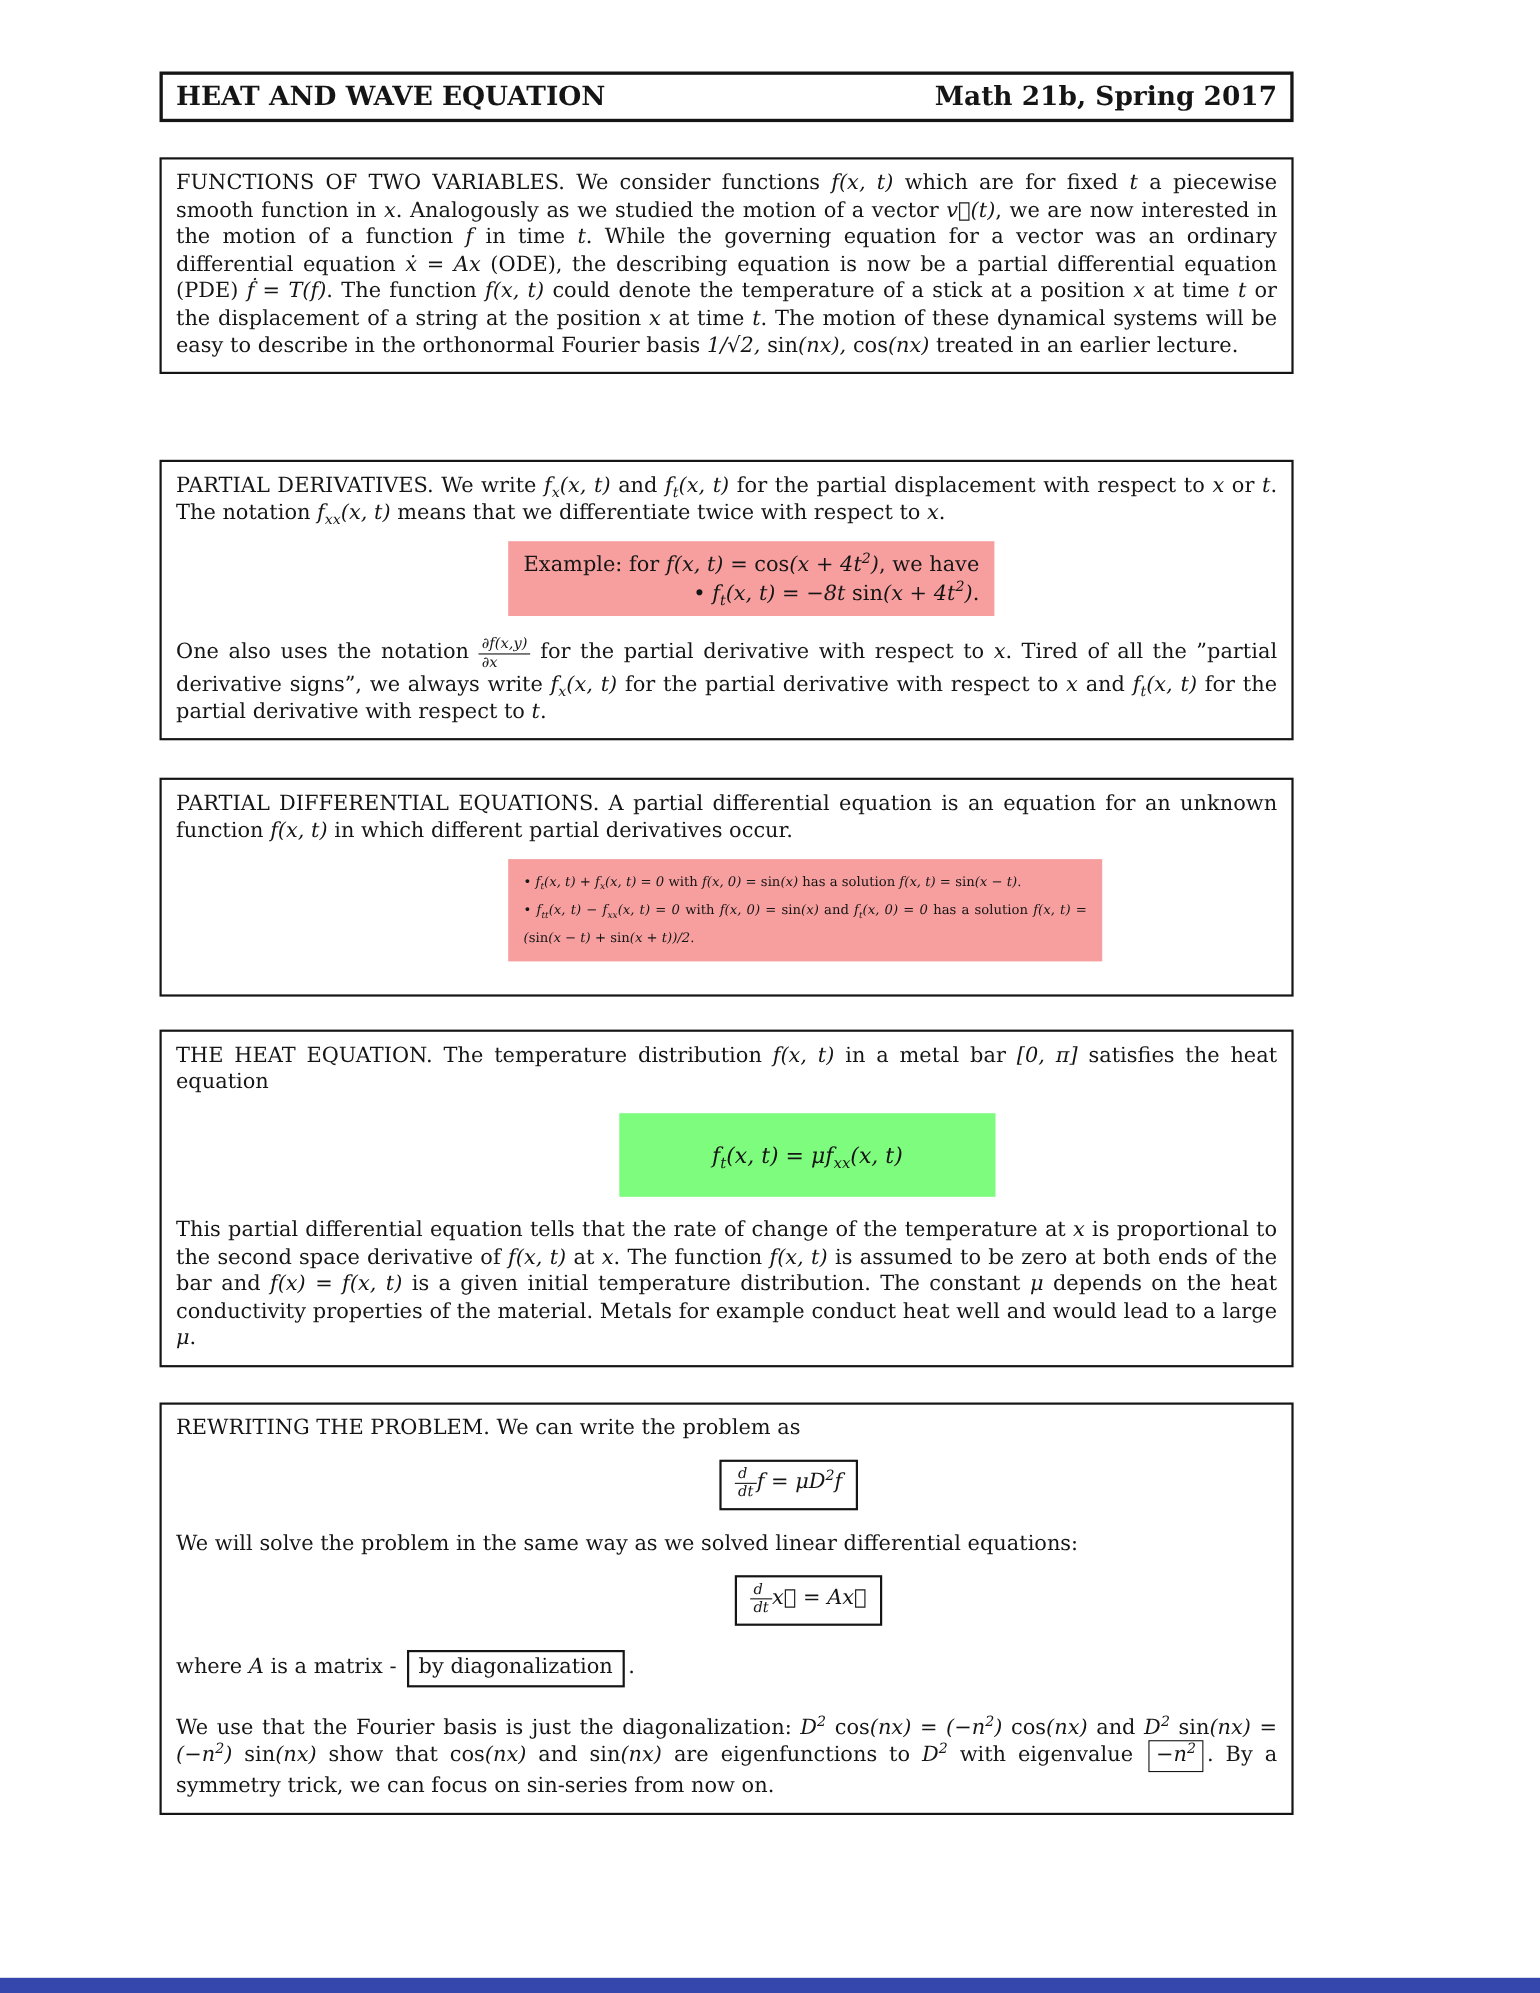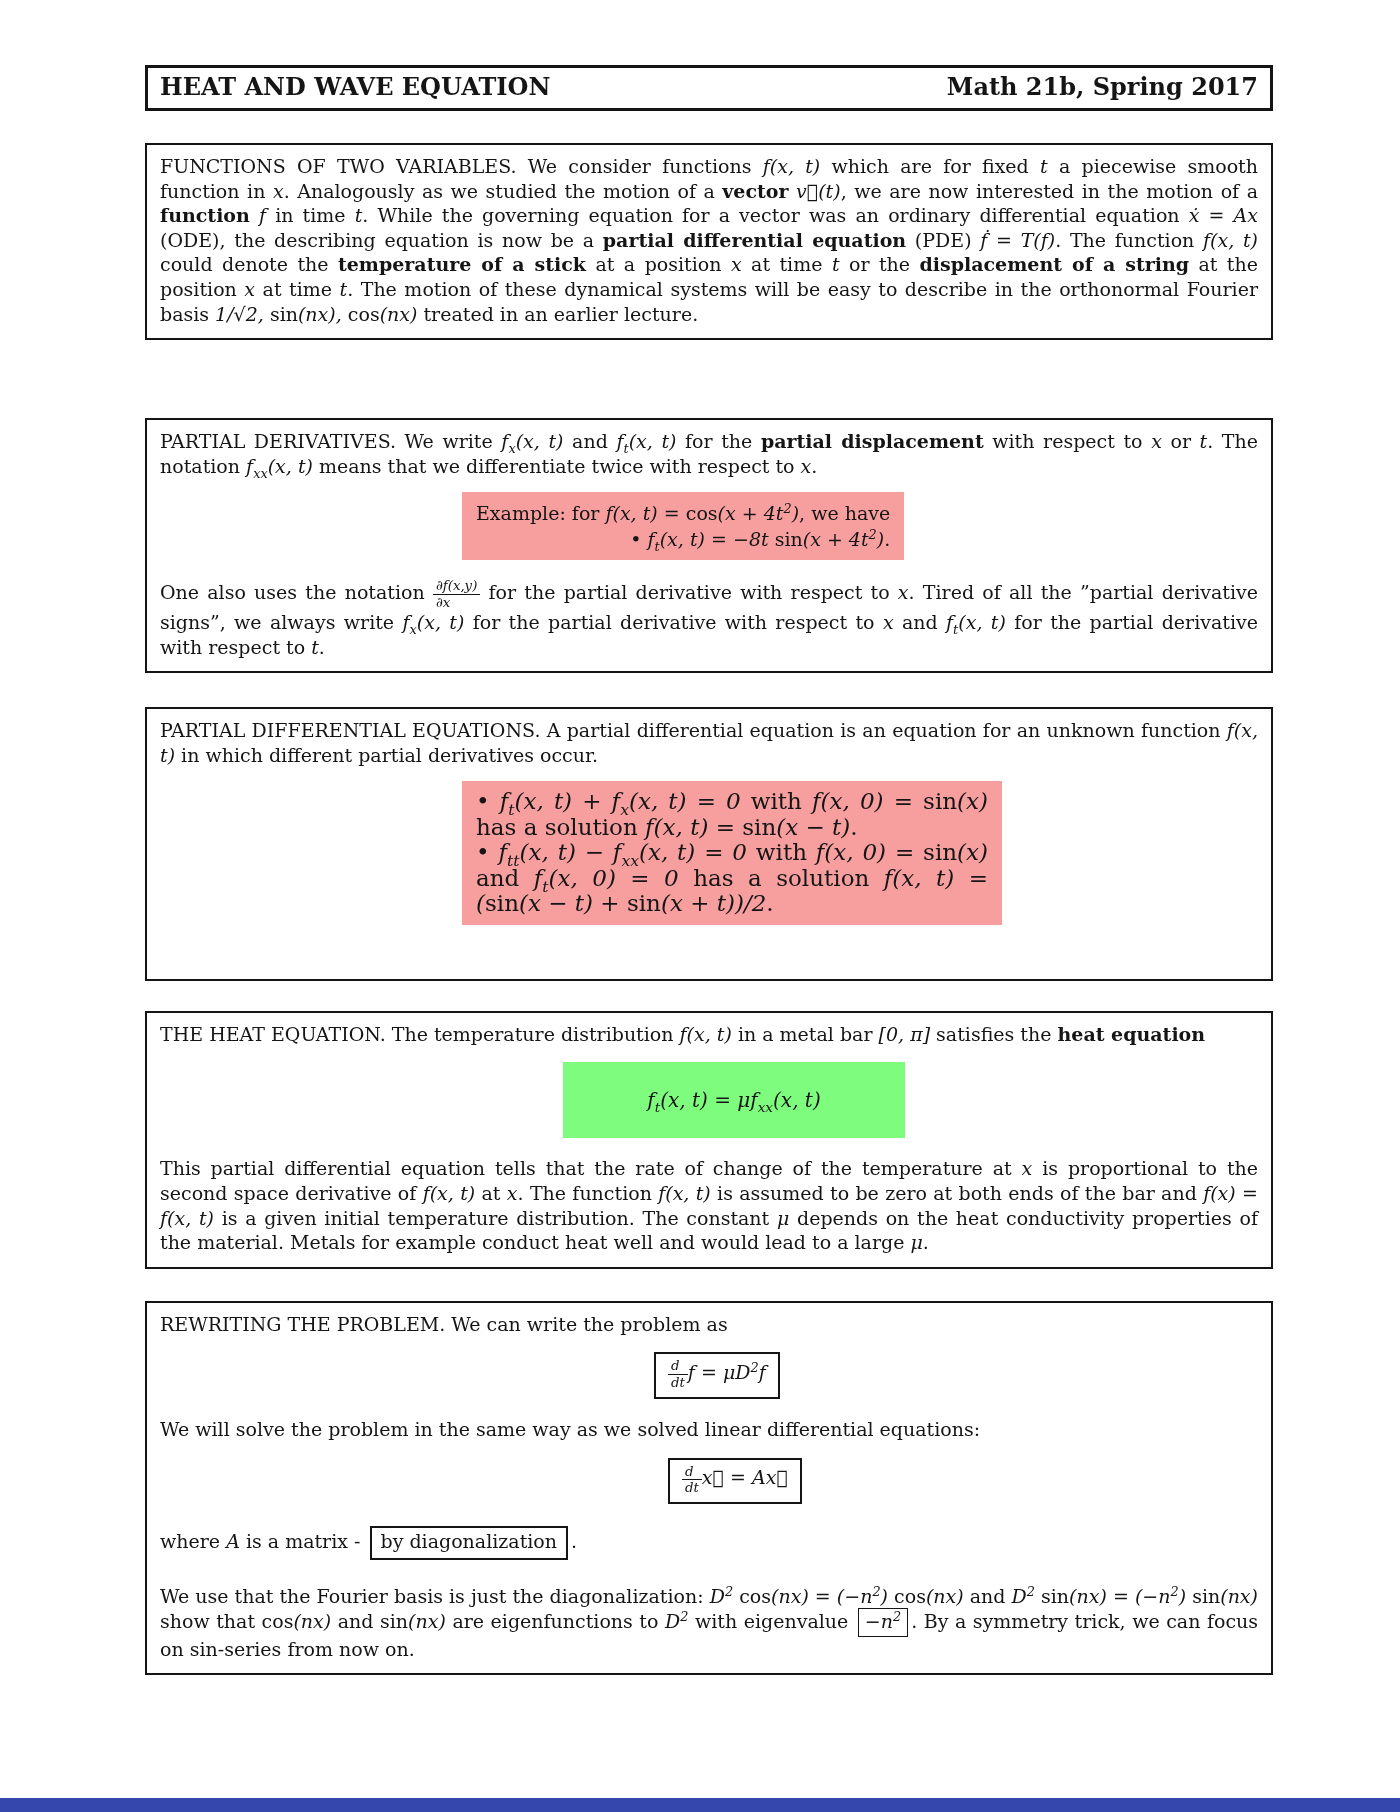--- a/index.html
+++ b/index.html
@@ -1,31 +1,31 @@
 <!DOCTYPE html>
 <html><head>
 <meta charset="utf-8">
 <style>
   *{margin:0;padding:0;box-sizing:border-box}
   html,body{width:1400px;height:1812px}
   body{background:#ffffff;font-family:"DejaVu Serif","Liberation Serif",serif;color:#151515;position:relative;overflow:hidden}
-  .page{position:absolute;left:145px;top:0;width:1128px}
+  .page{position:absolute;left:145px;top:0;width:1031px}
   .hdr{margin-top:65px;border:3px solid #151515;display:flex;justify-content:space-between;align-items:baseline;padding:4px 12px 7px;font-weight:700;font-size:24px}
   .sec{border:2px solid #151515;padding:9px 13px 12px;font-size:19px;line-height:24.6px;text-align:justify}
   .sec1{margin-top:32px}
   .sec2{margin-top:78px}
   .sec3{margin-top:34px}
   .sec4{margin-top:30px}
   .sec5{margin-top:32px}
   .m{font-style:italic}
   .m .rm{font-style:normal}
   sub,sup{line-height:0;font-size:68%}
-  b{font-weight:700}
+  b{font-weight:400}
   .pinkbox{display:table;margin:14px 0 18px 302px;padding:8px 14px;line-height:26px;text-align:right}
-  .pink2{display:block;width:540px;font-size:23px;text-align:justify;line-height:25.5px;margin-bottom:42px}
+  .pink2{display:block;width:540px;font-size:12px;text-align:justify;line-height:25.5px;margin-bottom:18px}
   .exline{white-space:nowrap}
   .greenbox{width:342px;margin:16px 0 18px 403px;padding:25px 8px;text-align:center;font-size:20px;line-height:26px}
   .eqrow{margin:16px 0 18px}
   .eqrow1{margin-left:494px}
   .eqrow2{margin-left:508px}
   .eqbox{display:inline-block;border:2px solid #151515;padding:4px 12px 7px;text-align:center}
   .frac{display:inline-block;vertical-align:-0.55em;text-align:left;font-size:70%;line-height:1.15}
   .fn{display:block;border-bottom:1.5px solid #151515;padding:0 3px}
   .fd{display:block;padding:0 3px}
   .wordbox{display:inline-block;border:2px solid #151515;padding:1px 9px 4px;margin:0 3px}

